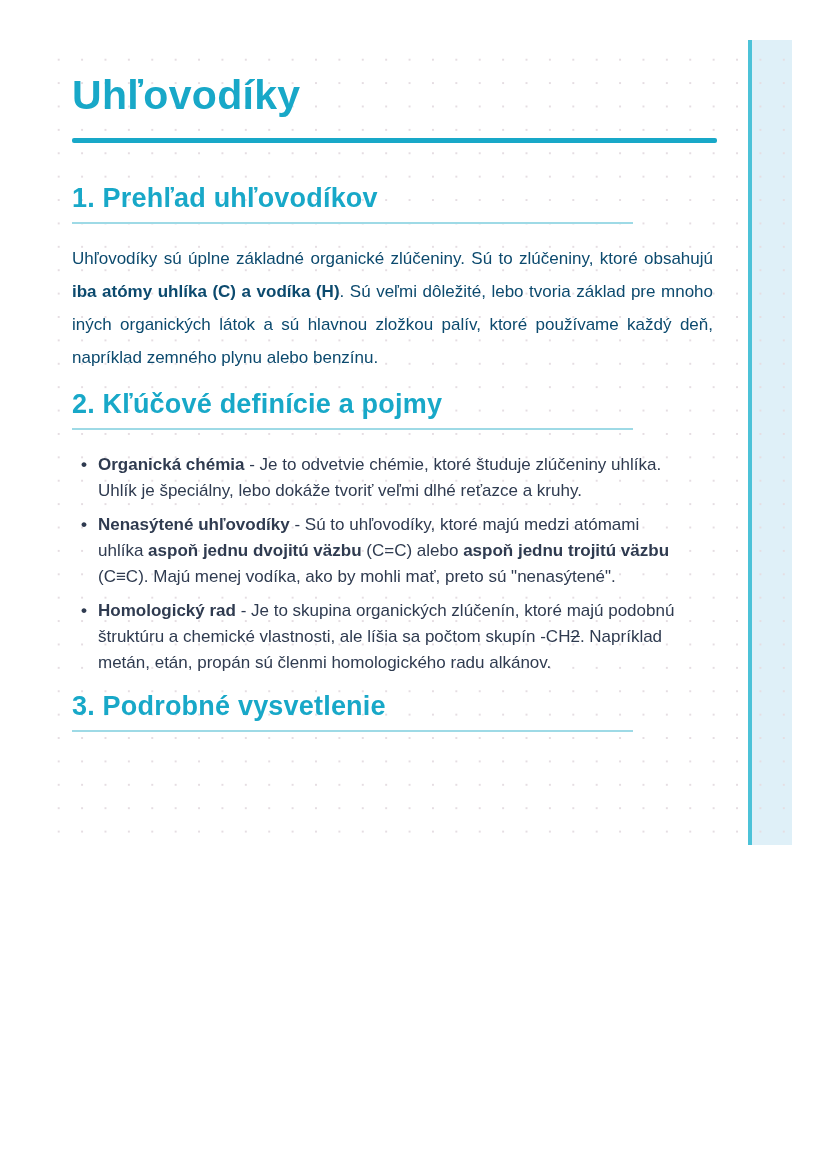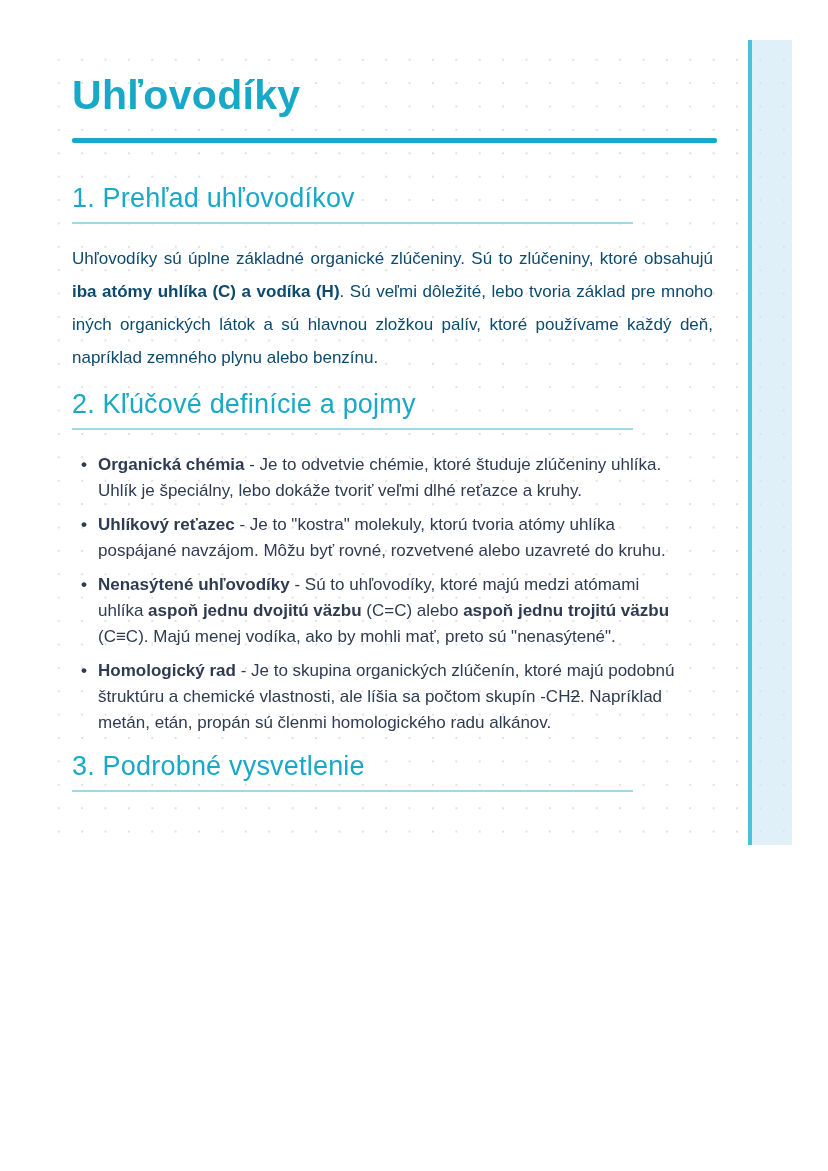--- a/index.html
+++ b/index.html
@@ -57,21 +57,21 @@
     height: 5px;
     background: #18a8c8;
     border: none;
     border-radius: 2px;
     margin: 20px 0 0 0;
   }
   .section-h {
     margin: 0;
     font-size: 27px;
     line-height: 32px;
-    font-weight: normal;
+    font-weight: bold;
     letter-spacing: 0.2px;
     color: #18a8c8;
   }
   .h-sec1 { margin-top: 39px; }
   .h-sec2 { margin-top: 14px; }
   .h-sec3 { margin-top: 14px; }
   .section-rule {
     width: 561px;
     height: 2px;
     background: #9edae6;
@@ -134,21 +134,20 @@
         <h2 class="section-h h-sec1">1. Prehľad uhľovodíkov</h2>
         <div class="section-rule"></div>
         <p class="para"><span>Uhľovodíky sú úplne základné organické zlúčeniny. Sú to zlúčeniny, ktoré obsahujú </span><span class="b">iba atómy uhlíka (C) a vodíka (H)</span><span>. Sú veľmi dôležité, lebo tvoria základ pre mnoho iných organických látok a sú hlavnou zložkou palív, ktoré používame každý deň, napríklad zemného plynu alebo benzínu.</span></p>
       </section>
 
       <section>
         <h2 class="section-h h-sec2">2. Kľúčové definície a pojmy</h2>
         <div class="section-rule"></div>
         <ul class="def-list">
             <li><span class="b">Organická chémia</span><span> - Je to odvetvie chémie, ktoré študuje zlúčeniny uhlíka. Uhlík je špeciálny, lebo dokáže tvoriť veľmi dlhé reťazce a kruhy.</span></li>
-            <li><span class="b">Uhlíkový reťazec</span><span> - Je to "kostra" molekuly, ktorú tvoria atómy uhlíka pospájané navzájom. Môžu byť rovné, rozvetvené alebo uzavreté do kruhu.</span></li>
             <li><span class="b">Nenasýtené uhľovodíky</span><span> - Sú to uhľovodíky, ktoré majú medzi atómami uhlíka </span><span class="b">aspoň jednu dvojitú väzbu</span><span> (C=C) alebo </span><span class="b">aspoň jednu trojitú väzbu</span><span> (C≡C). Majú menej vodíka, ako by mohli mať, preto sú "nenasýtené".</span></li>
             <li><span class="b">Homologický rad</span><span> - Je to skupina organických zlúčenín, ktoré majú podobnú štruktúru a chemické vlastnosti, ale líšia sa počtom skupín -CH</span><span class="s">2</span><span>. Napríklad metán, etán, propán sú členmi homologického radu alkánov.</span></li>
           </ul>
       </section>
 
       <section>
         <h2 class="section-h h-sec3">3. Podrobné vysvetlenie</h2>
         <div class="section-rule"></div>
       </section>
     </div>

